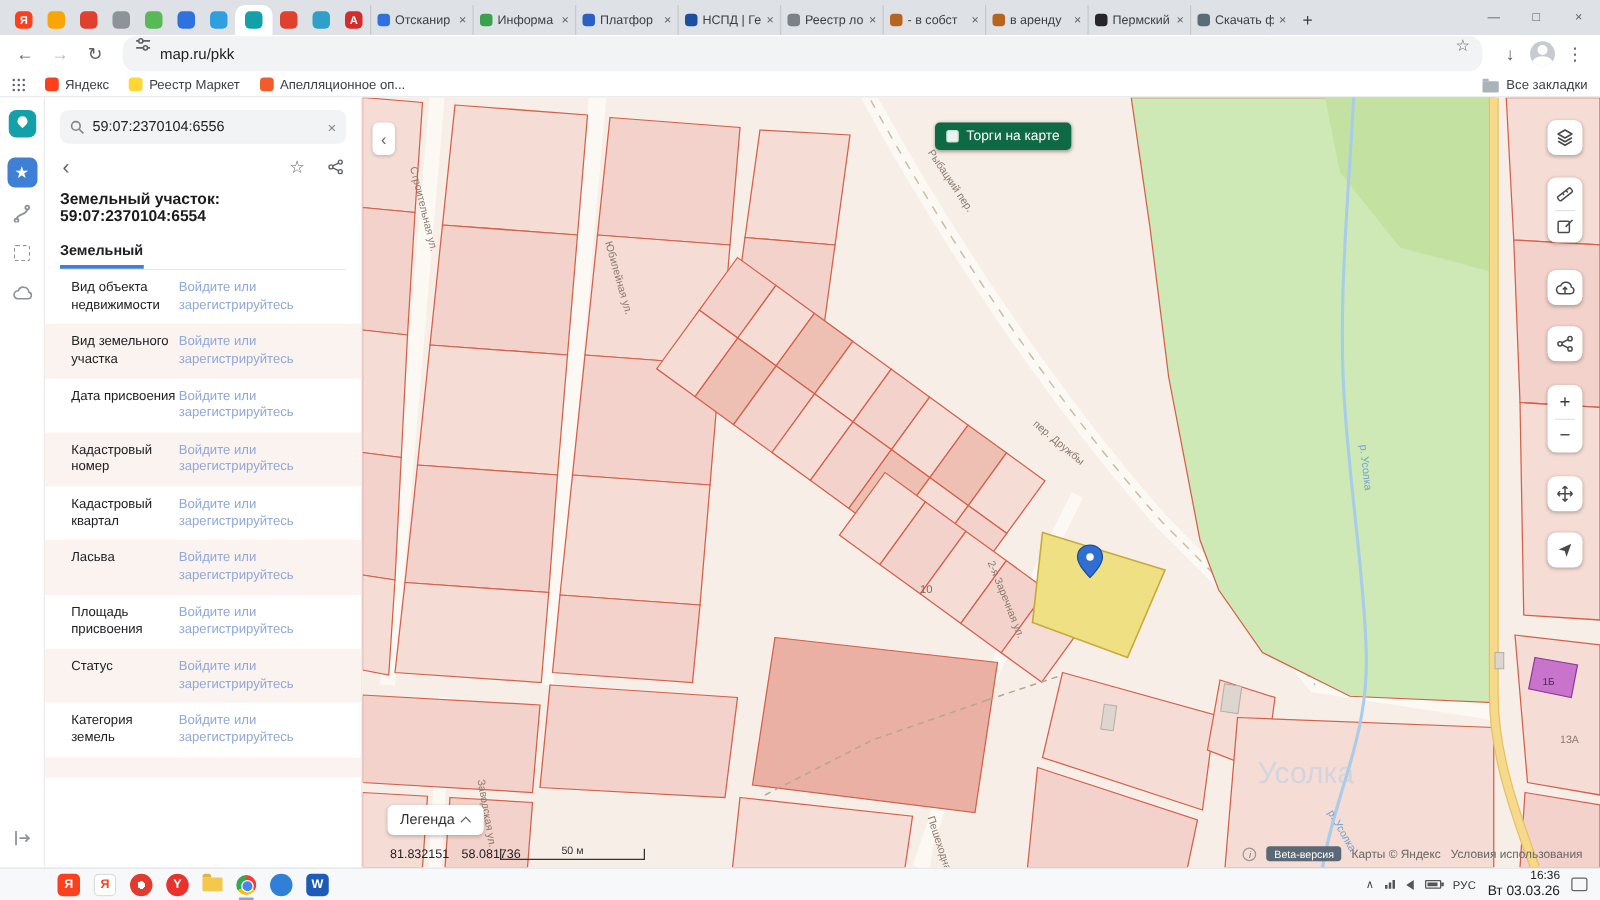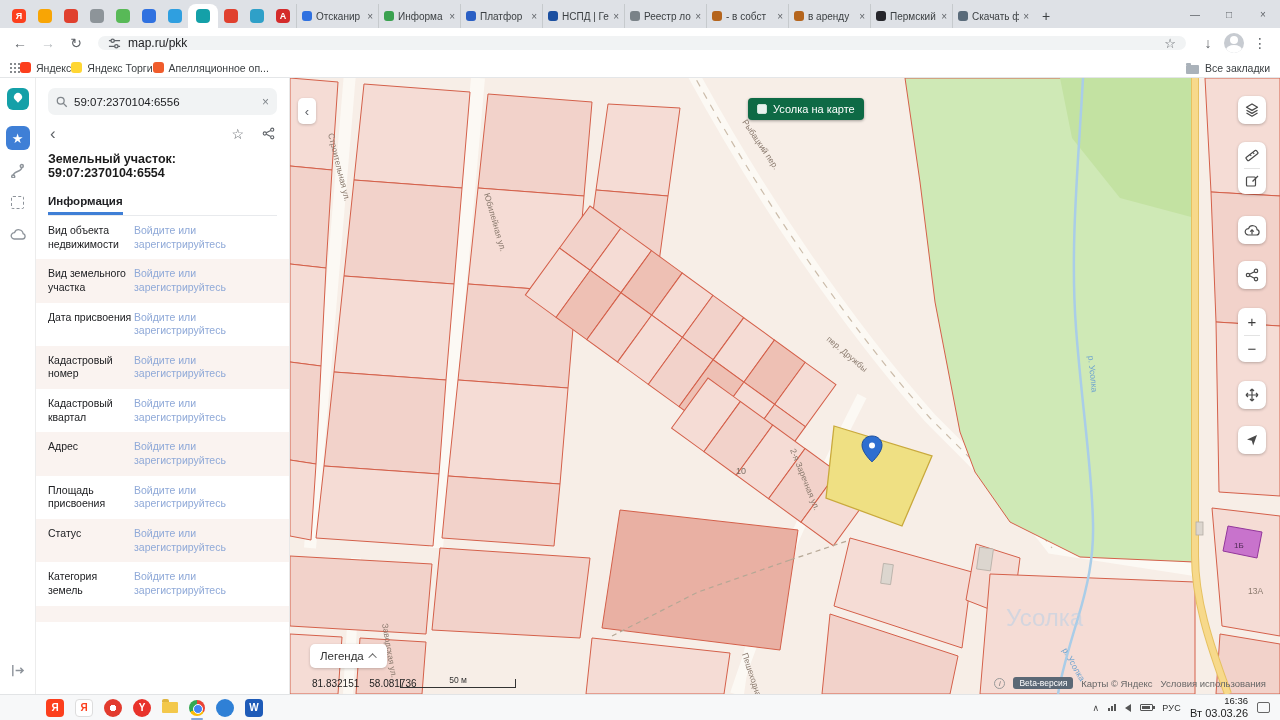--- a/index.html
+++ b/index.html
@@ -16,29 +16,29 @@
   .tab .lbl{flex:1;white-space:nowrap;overflow:hidden}
   .tab .x{color:#5f6368;font-size:10px;flex-shrink:0}
   .newtab{width:24px;height:24px;display:flex;align-items:center;justify-content:center;color:#3c4043;font-size:14px}
   .wincontrols{position:absolute;right:0;top:0;height:28px;display:flex}
   .wincontrols span{width:34px;height:28px;display:flex;align-items:center;justify-content:center;font-size:10px;color:#5f6368}
 
   
   .toolbar{height:30px;background:#fff;display:flex;align-items:center;padding:0 8px;gap:4px;flex-shrink:0}
   .navbtn{width:24px;height:24px;display:flex;align-items:center;justify-content:center;color:#5f6368;font-size:14px;border-radius:50%}
   .navbtn.dis{color:#b8bcc0}
-  .urlbar{flex:1;height:14px;background:#f1f3f4;border-radius:11px;display:flex;align-items:center;padding:0 10px;gap:7px;margin:0 6px}
+  .urlbar{flex:1;height:28px;background:#f1f3f4;border-radius:11px;display:flex;padding:0 10px;gap:7px;margin:0 6px}
   .urlbar input{border:none;background:transparent;outline:none;font-size:12px;color:#202124;flex:1;font-family:inherit}
   .urlstar{color:#5f6368;font-size:13px}
   .avatar{width:20px;height:20px;border-radius:50%;background:#c7cbd1;position:relative;overflow:hidden}
   .avatar::before{content:"";position:absolute;left:6px;top:3px;width:8px;height:8px;border-radius:50%;background:#fff}
   .avatar::after{content:"";position:absolute;left:2px;top:12px;width:16px;height:10px;border-radius:50%;background:#fff}
 
   
-  .bookmarks{height:20px;background:#fff;border-bottom:1px solid #e4e6e8;display:flex;align-items:center;padding:0 10px;font-size:10.5px;color:#3c4043;flex-shrink:0}
+  .bookmarks{height:20px;background:#fff;border-bottom:1px solid #e4e6e8;display:flex;align-items:center;padding:0 10px;gap:16px;font-size:10.5px;color:#3c4043;flex-shrink:0}
   .gridicon{width:10px;height:10px;position:relative;flex-shrink:0}
   .gridicon::before{content:"";position:absolute;left:0;top:0;width:2px;height:2px;background:#5f6368;border-radius:50%;
     box-shadow:4px 0 #5f6368,8px 0 #5f6368,0 4px #5f6368,4px 4px #5f6368,8px 4px #5f6368,0 8px #5f6368,4px 8px #5f6368,8px 8px #5f6368}
   .bm{display:flex;align-items:center;gap:5px}
   .bm .fav{width:11px;height:11px;border-radius:3px}
   .bm-right{margin-left:auto;display:flex;align-items:flex-end;gap:6px}
   .folder{width:13px;height:9px;background:#aab2ba;border-radius:1px;position:relative}
   .folder::before{content:"";position:absolute;top:-2px;left:0;width:5px;height:2px;background:#aab2ba;border-radius:1px 1px 0 0}
 
   
@@ -64,21 +64,21 @@
   .ptitle{margin:10px 12px 0;font-size:12.5px;font-weight:700;color:#1b1b1b;flex-shrink:0}
   .linkrow{margin:8px 12px 0;display:flex;align-items:center;gap:4px;font-size:10.5px;flex-shrink:0}
   .cadlink{color:#3d7ed9}
   .copyic{width:8px;height:8px;border:1px solid #9aa0a6;border-radius:1px;position:relative;margin-right:6px;flex-shrink:0}
   .copyic::before{content:"";position:absolute;left:-3px;top:2px;width:8px;height:8px;border:1px solid #9aa0a6;border-radius:1px;background:#fff}
   .coordstxt{color:#202124}
   .address{margin:7px 12px 0;font-size:10.5px;line-height:1.35;color:#3c4043;flex-shrink:0}
   .tabrow{margin:11px 12px 0;border-bottom:1px solid #e8eaed;flex-shrink:0}
   .tabinfo{display:inline-block;padding-bottom:5px;font-size:11.5px;font-weight:bold;color:#202124;border-bottom:3px solid #3f7fd6}
   .rows{flex:1;overflow:hidden}
-  .inforow{display:flex;justify-content:flex-start;padding:8px 12px;font-size:10.5px;line-height:1.3}
+  .inforow{display:flex;justify-content:flex-end;padding:8px 12px;font-size:10.5px;line-height:1.3}
   .inforow:nth-of-type(even){background:#faf3f0}
   .inforow .lbl{width:86px;color:#202124}
   .inforow .lnk{width:134px;color:#8fa9d8}
 
   
   .map{flex:1;position:relative;background:#f7eee7;overflow:hidden}
   .map svg.basemap{position:absolute;left:0;top:0}
   .torgi{position:absolute;left:458px;top:20px;height:22px;background:#0e6a45;border-radius:4px;color:#fff;font-size:11px;display:flex;align-items:center;gap:6px;padding:0 9px;box-shadow:0 1px 3px rgba(0,0,0,.35)}
   .torgi .cb{width:10px;height:10px;border:1px solid #cfe2d8;background:#e9f2ee;border-radius:2px}
   .mapctrl{position:absolute;right:14px;width:28px;background:#fff;border-radius:7px;box-shadow:0 1px 3px rgba(0,0,0,.25);display:flex;flex-direction:column;align-items:center;justify-content:center;color:#4a4a4a}
@@ -237,21 +237,21 @@
   </div>
 
   <div class="bookmarks">
     <span class="gridicon"></span>
     <span class="bm">
         <span class="fav" style="background:#fc3f1d"></span>
         <span>Яндекс</span>
       </span>
     <span class="bm">
         <span class="fav" style="background:#ffd633"></span>
-        <span>Яндекс Торги</span>
+        <span>Реестр Маркет</span>
       </span>
     <span class="bm">
         <span class="fav" style="background:#f05c2c"></span>
         <span>Апелляционное оп...</span>
       </span>
     <span class="bm bm-right">
         <span class="folder"></span>
         <span>Все закладки</span>
       </span>
   </div>
@@ -314,21 +314,21 @@
               <path d="M4.6,6.2 L9.4,3.7 M4.6,7.8 L9.4,10.3"></path>
             </g>
           </svg>
       </div>
 
       <div class="ptitle">Земельный участок: 59:07:2370104:6554</div>
 
 
 
       <div class="tabrow">
-        <span class="tabinfo">Информация</span>
+        <span class="tabinfo">Земельный</span>
       </div>
 
       <div class="rows">
         <div class="inforow">
             <span class="lbl">Вид объекта недвижимости</span>
             <span class="lnk">Войдите или зарегистрируйтесь</span>
           </div>
         <div class="inforow">
             <span class="lbl">Вид земельного участка</span>
             <span class="lnk">Войдите или зарегистрируйтесь</span>
@@ -339,21 +339,21 @@
           </div>
         <div class="inforow">
             <span class="lbl">Кадастровый номер</span>
             <span class="lnk">Войдите или зарегистрируйтесь</span>
           </div>
         <div class="inforow">
             <span class="lbl">Кадастровый квартал</span>
             <span class="lnk">Войдите или зарегистрируйтесь</span>
           </div>
         <div class="inforow">
-            <span class="lbl">Адрес</span>
+            <span class="lbl">Ласьва</span>
             <span class="lnk">Войдите или зарегистрируйтесь</span>
           </div>
         <div class="inforow">
             <span class="lbl">Площадь присвоения</span>
             <span class="lnk">Войдите или зарегистрируйтесь</span>
           </div>
         <div class="inforow">
             <span class="lbl">Статус</span>
             <span class="lnk">Войдите или зарегистрируйтесь</span>
           </div>
@@ -487,21 +487,21 @@
           <circle cx="0" cy="-4.5" r="3" fill="#fff"></circle>
         </g>
       </svg>
 
       <div class="collapse">
           <span>‹</span>
         </div>
 
       <div class="torgi">
         <span class="cb"></span>
-        <span>Усолка на карте</span>
+        <span>Торги на карте</span>
       </div>
 
       <div class="mapctrl single" style="top:18px">
         <svg width="14" height="14" viewBox="0 0 14 14">
             <g stroke="#4a4a4a" stroke-width="1.3" fill="none" stroke-linejoin="round">
               <path d="M7,1 L12.5,4.2 L7,7.4 L1.5,4.2 Z"></path>
               <path d="M1.5,7.2 L7,10.4 L12.5,7.2"></path>
               <path d="M1.5,10 L7,13.2 L12.5,10"></path>
             </g>
           </svg>

